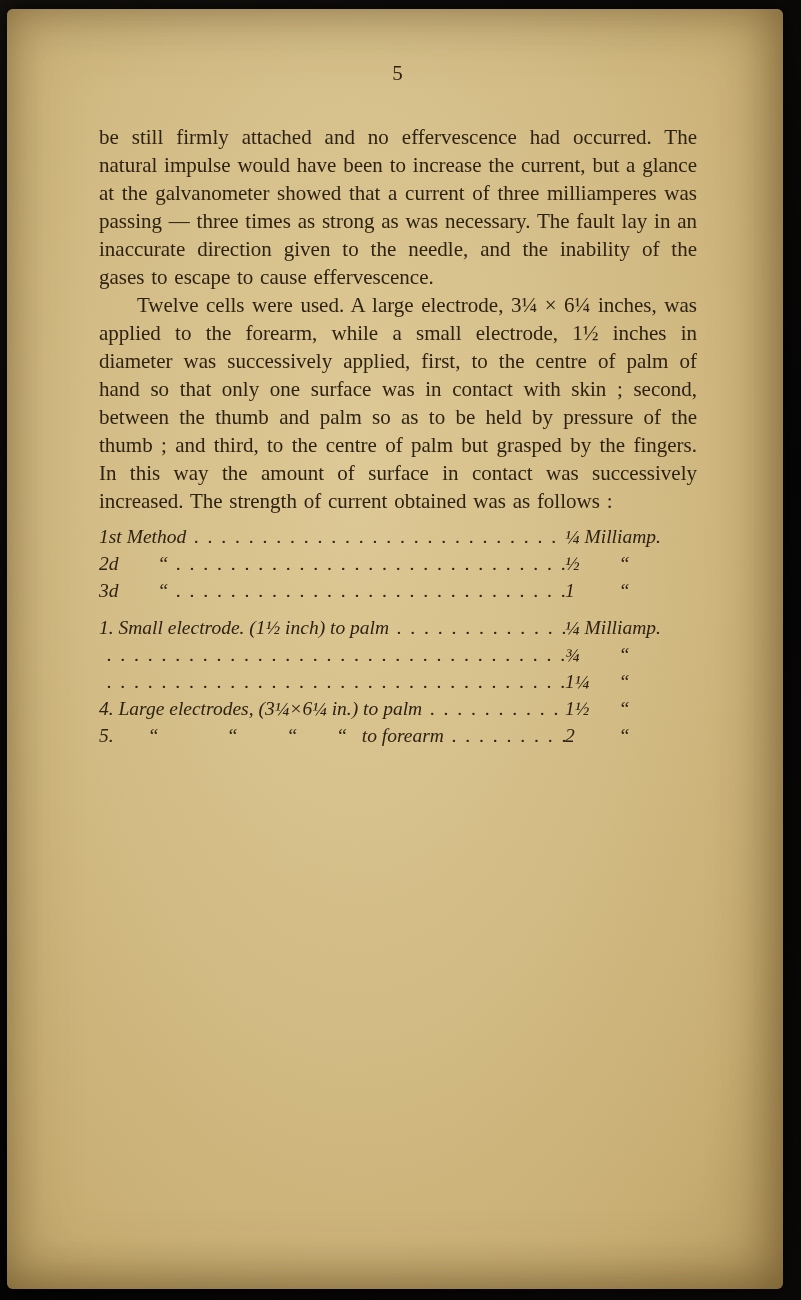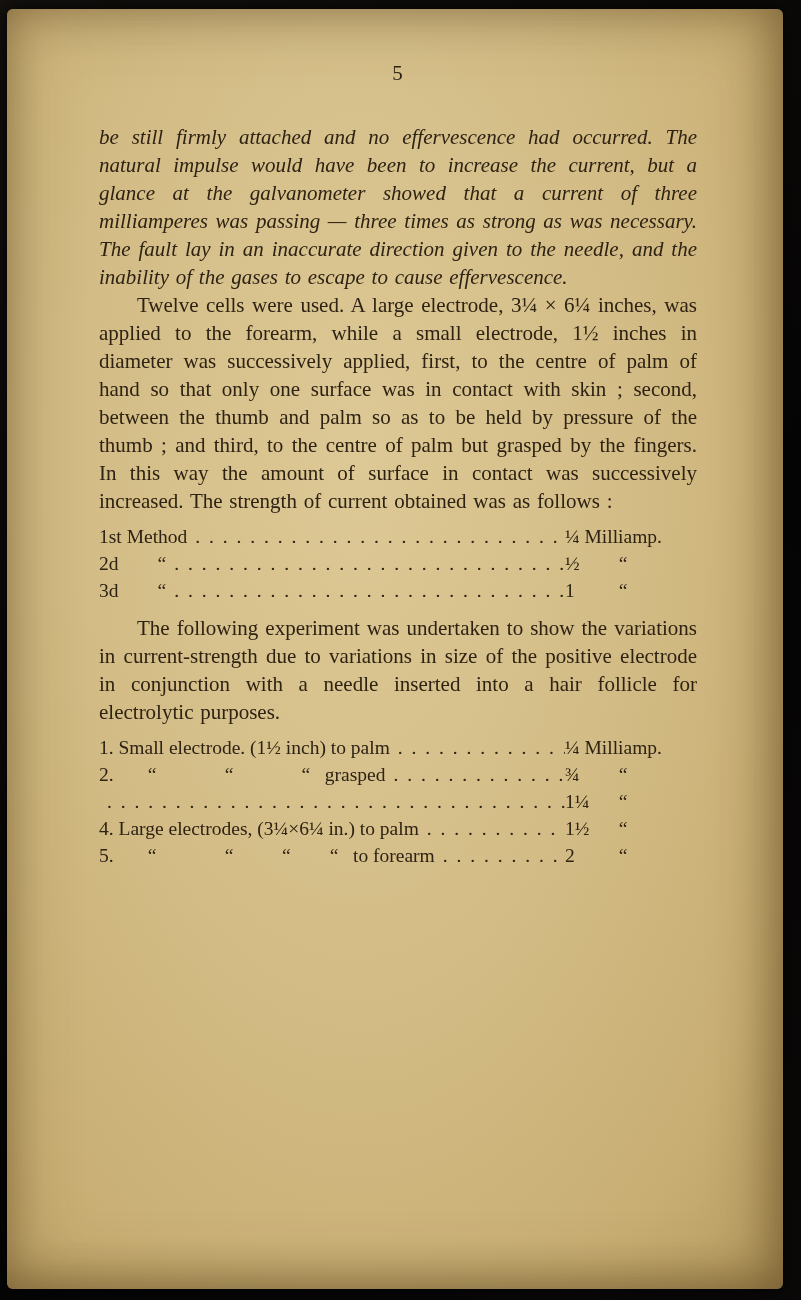--- a/index.html
+++ b/index.html
@@ -37,22 +37,22 @@
     font-size: 21px;
     letter-spacing: 1px;
     margin: 0 0 36px 0;
   }
   .para {
     margin: 0;
     text-align: justify;
     text-indent: 38px;
     word-spacing: 1.5px;
   }
-  .para.continued { text-indent: 0; font-style: italic; }
-  .table { margin: 8px 0 10px 0; }
+  .para.continued { text-indent: 0; }
+  .table { margin: 8px 0 10px 0; font-style: italic; }
   .trow {
     display: flex;
     align-items: baseline;
     font-size: 19.5px;
     line-height: 27px;
   }
   .tlabel { white-space: pre; flex: 0 0 auto; }
   .tdots {
     flex: 1 1 auto;
     overflow: hidden;
@@ -84,30 +84,28 @@
         <span class="tdots">. . . . . . . . . . . . . . . . . . . . . . . . . . . . . . . . . . . . . . . . . . . . . . . . . . . . . . . . . . . .</span>
         <span class="tvalue">½        “</span>
       </div>
       <div class="trow">
         <span class="tlabel">3d        “</span>
         <span class="tdots">. . . . . . . . . . . . . . . . . . . . . . . . . . . . . . . . . . . . . . . . . . . . . . . . . . . . . . . . . . . .</span>
         <span class="tvalue">1         “</span>
       </div>
     </div>
 
-    <p class="para">The following experiment was undertaken to show the variations in current-strength due to variations in size of the positive electrode in conjunction with a needle inserted into a hair follicle for electrolytic purposes.</p>
 
     <div class="table">
       <div class="trow">
         <span class="tlabel">1. Small electrode. (1½ inch) to palm</span>
         <span class="tdots">. . . . . . . . . . . . . . . . . . . . . . . . . . . . . . . . . . . . . . . . . . . . . . . . . . . . . . . . . . . .</span>
         <span class="tvalue">¼ Milliamp.</span>
       </div>
       <div class="trow">
-        <span class="tlabel">2.       “              “              “   grasped</span>
         <span class="tdots">. . . . . . . . . . . . . . . . . . . . . . . . . . . . . . . . . . . . . . . . . . . . . . . . . . . . . . . . . . . .</span>
         <span class="tvalue">¾        “</span>
       </div>
       <div class="trow">
         <span class="tdots">. . . . . . . . . . . . . . . . . . . . . . . . . . . . . . . . . . . . . . . . . . . . . . . . . . . . . . . . . . . .</span>
         <span class="tvalue">1¼      “</span>
       </div>
       <div class="trow">
         <span class="tlabel">4. Large electrodes, (3¼×6¼ in.) to palm</span>
         <span class="tdots">. . . . . . . . . . . . . . . . . . . . . . . . . . . . . . . . . . . . . . . . . . . . . . . . . . . . . . . . . . . .</span>

